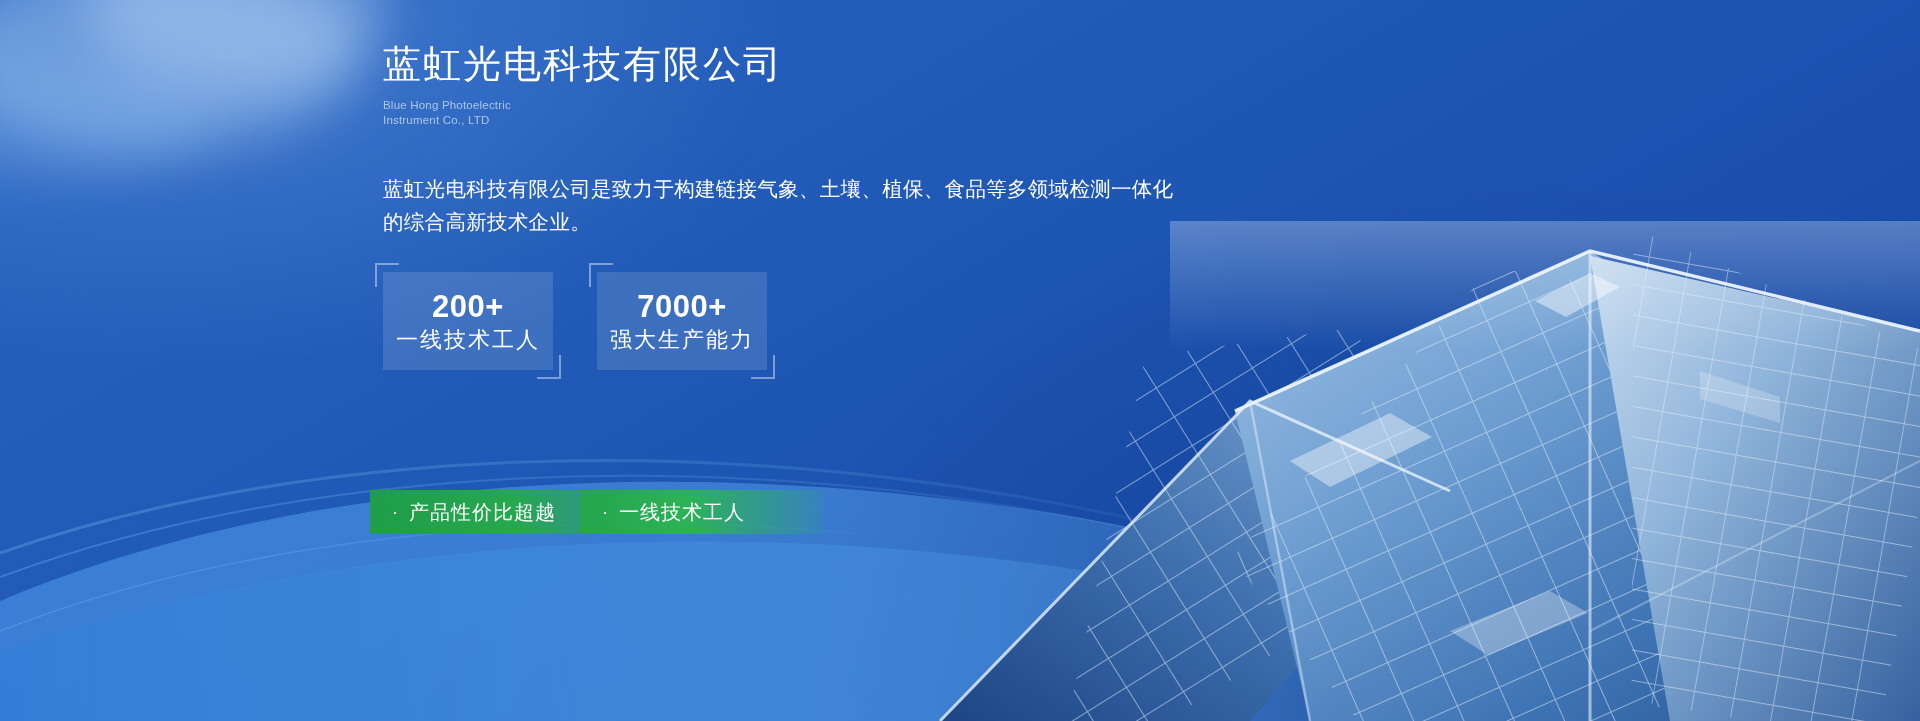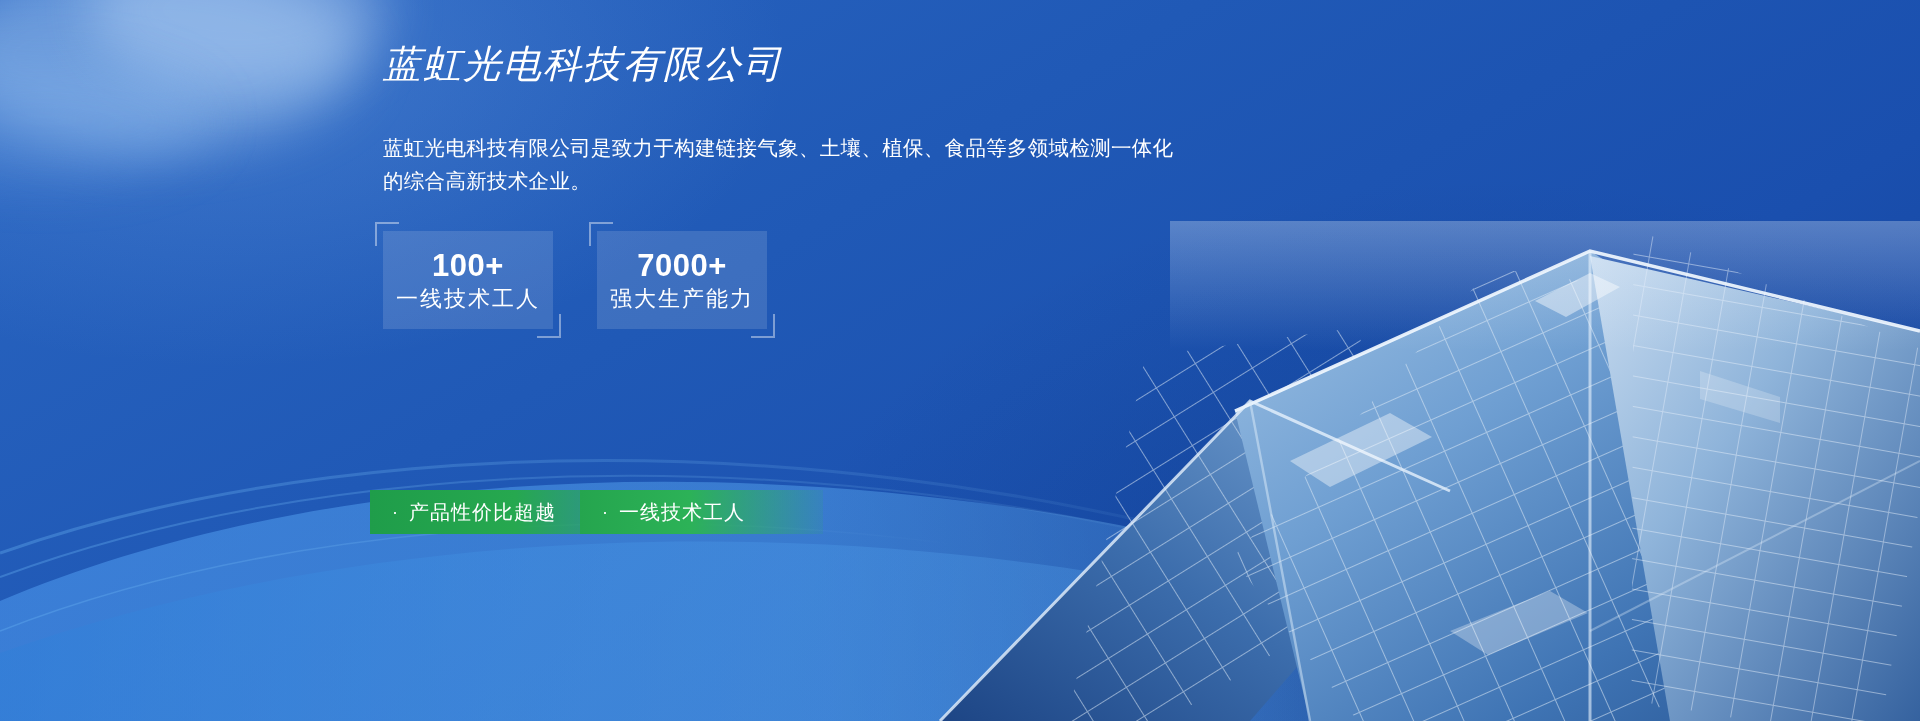--- a/index.html
+++ b/index.html
@@ -41,21 +41,20 @@
   .content { position:absolute; left:383px; top:0; width:1100px; }
 
   .company-name {
     margin-top:42px;
     font-size:38px;
     font-weight:400;
     letter-spacing:2px;
     color:#ffffff;
     line-height:1.2;
     font-family:"Liberation Sans","DejaVu Sans",sans-serif;
-    font-style:italic;
   }
   .company-en {
     margin-top:10px;
     font-size:11.5px;
     line-height:1.35;
     color:rgba(207,223,243,0.78);
     letter-spacing:0.2px;
   }
 
   .para {
@@ -238,28 +237,30 @@
     <polygon points="845,140 900,112 930,126 876,156" fill="#ffffff" fill-opacity="0.45"></polygon>
 
     <rect x="480" y="60" width="760" height="130" fill="url(#skyglow)" opacity="0.35"></rect>
   </svg>
 
   <div class="content">
 
     <h1 class="company-name">蓝虹光电科技有限公司</h1>
 
     <div class="company-en">
+      <div>Blue Hong Photoelectric</div>
+      <div>Instrument Co., LTD</div>
     </div>
 
     <p class="para p1">蓝虹光电科技有限公司是致力于构建链接气象、土壤、植保、食品等多领域检测一体化的综合高新技术企业。</p>
 
 
     <div class="stats">
       <div class="stat-card">
-        <div class="stat-value">100+</div>
+        <div class="stat-value">200+</div>
         <div class="stat-label">一线技术工人</div>
       </div>
       <div class="stat-card">
         <div class="stat-value">7000+</div>
         <div class="stat-label">强大生产能力</div>
       </div>
     </div>
 
   </div>
 

